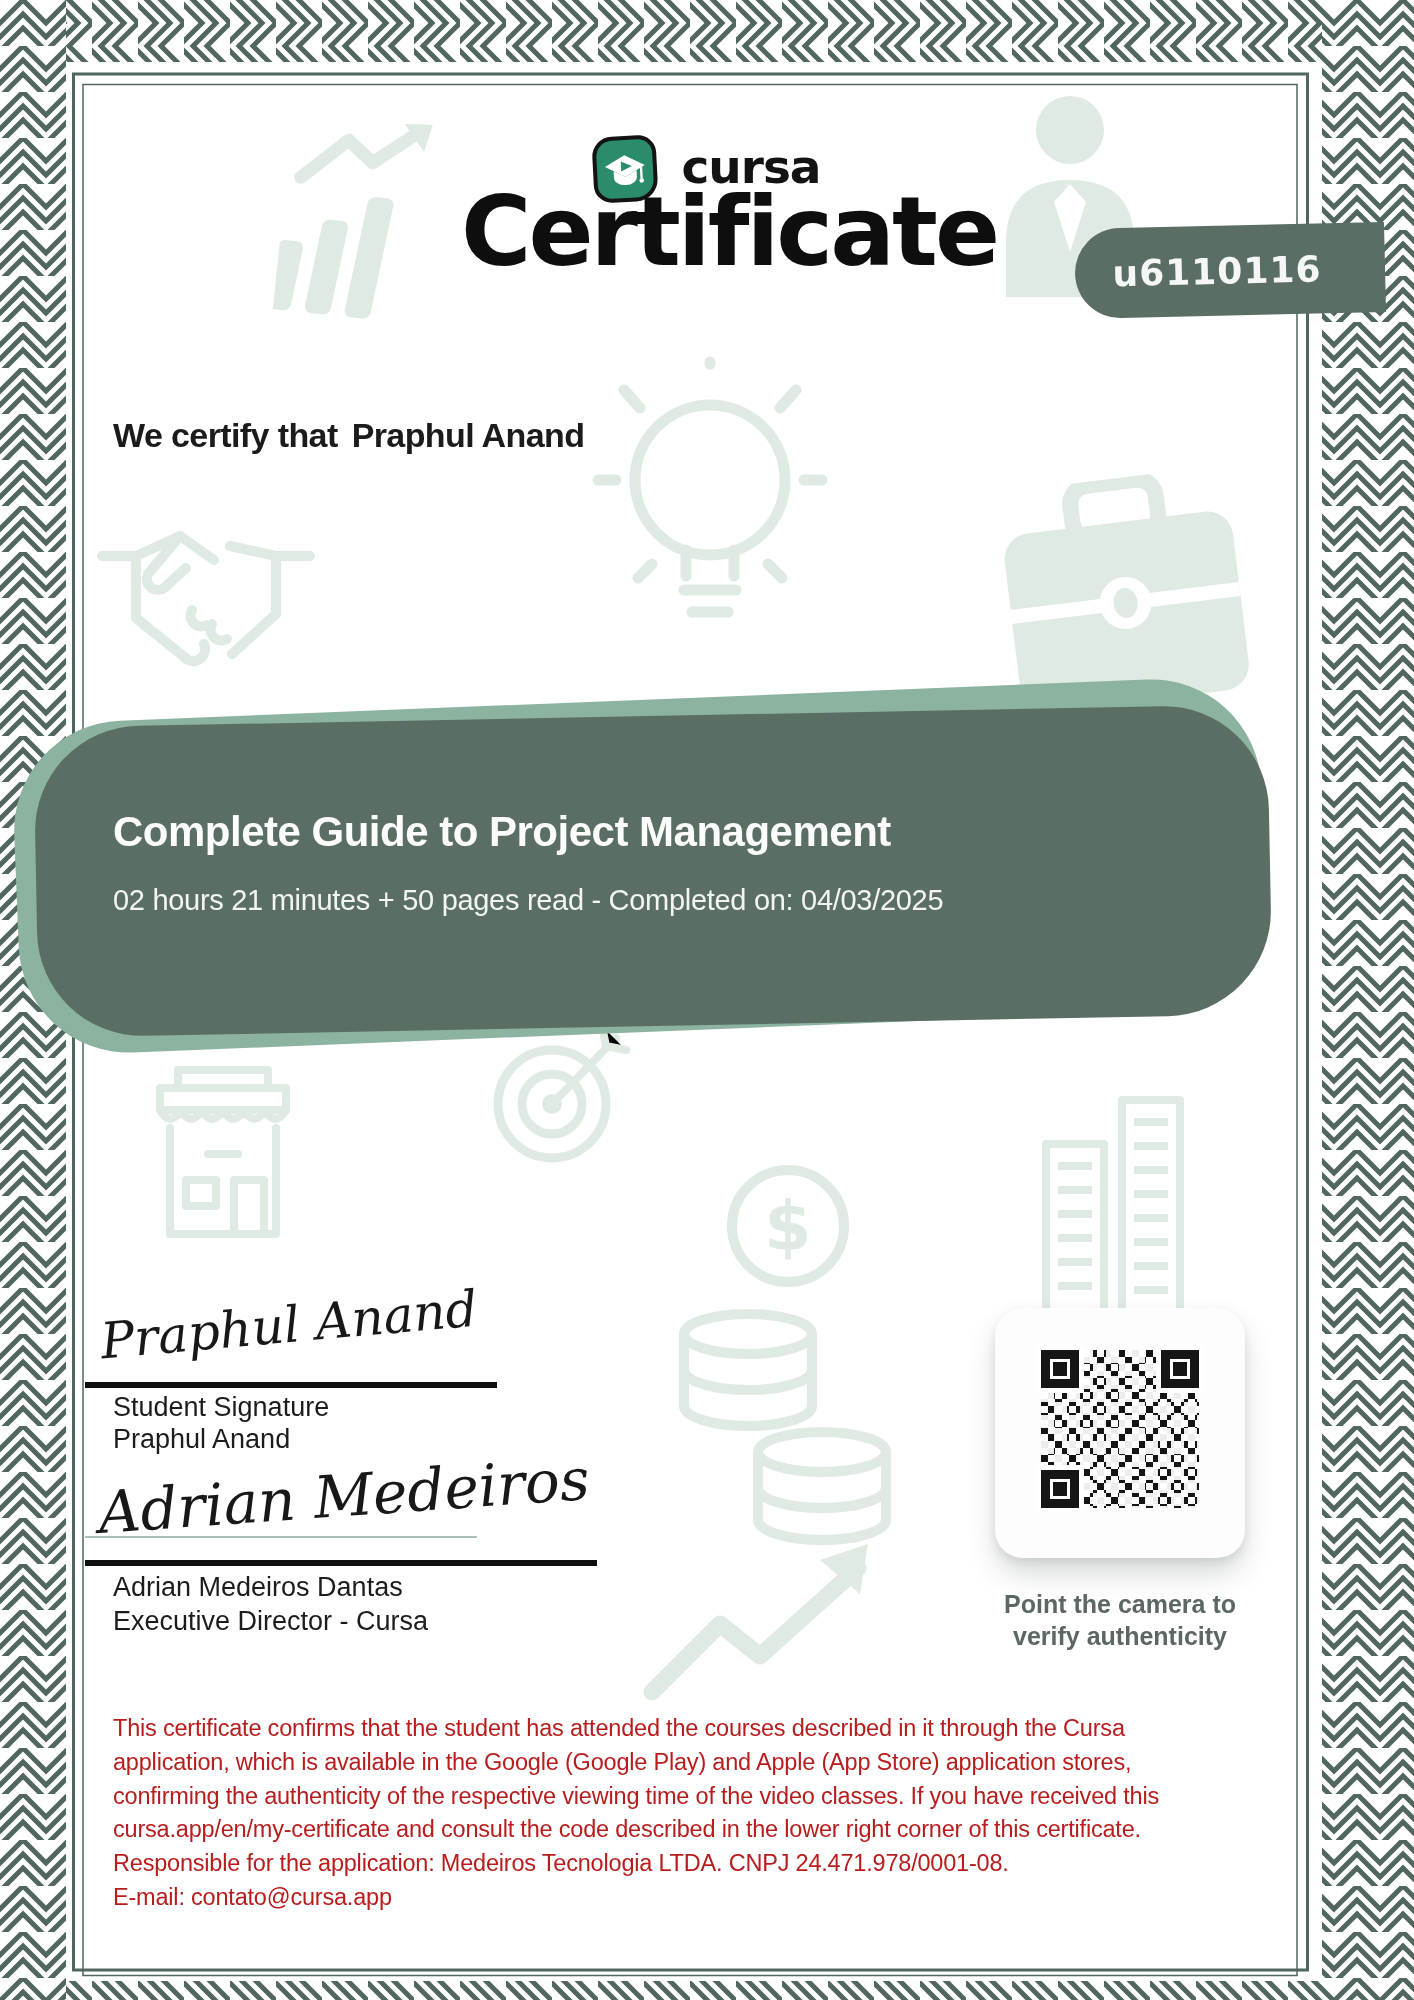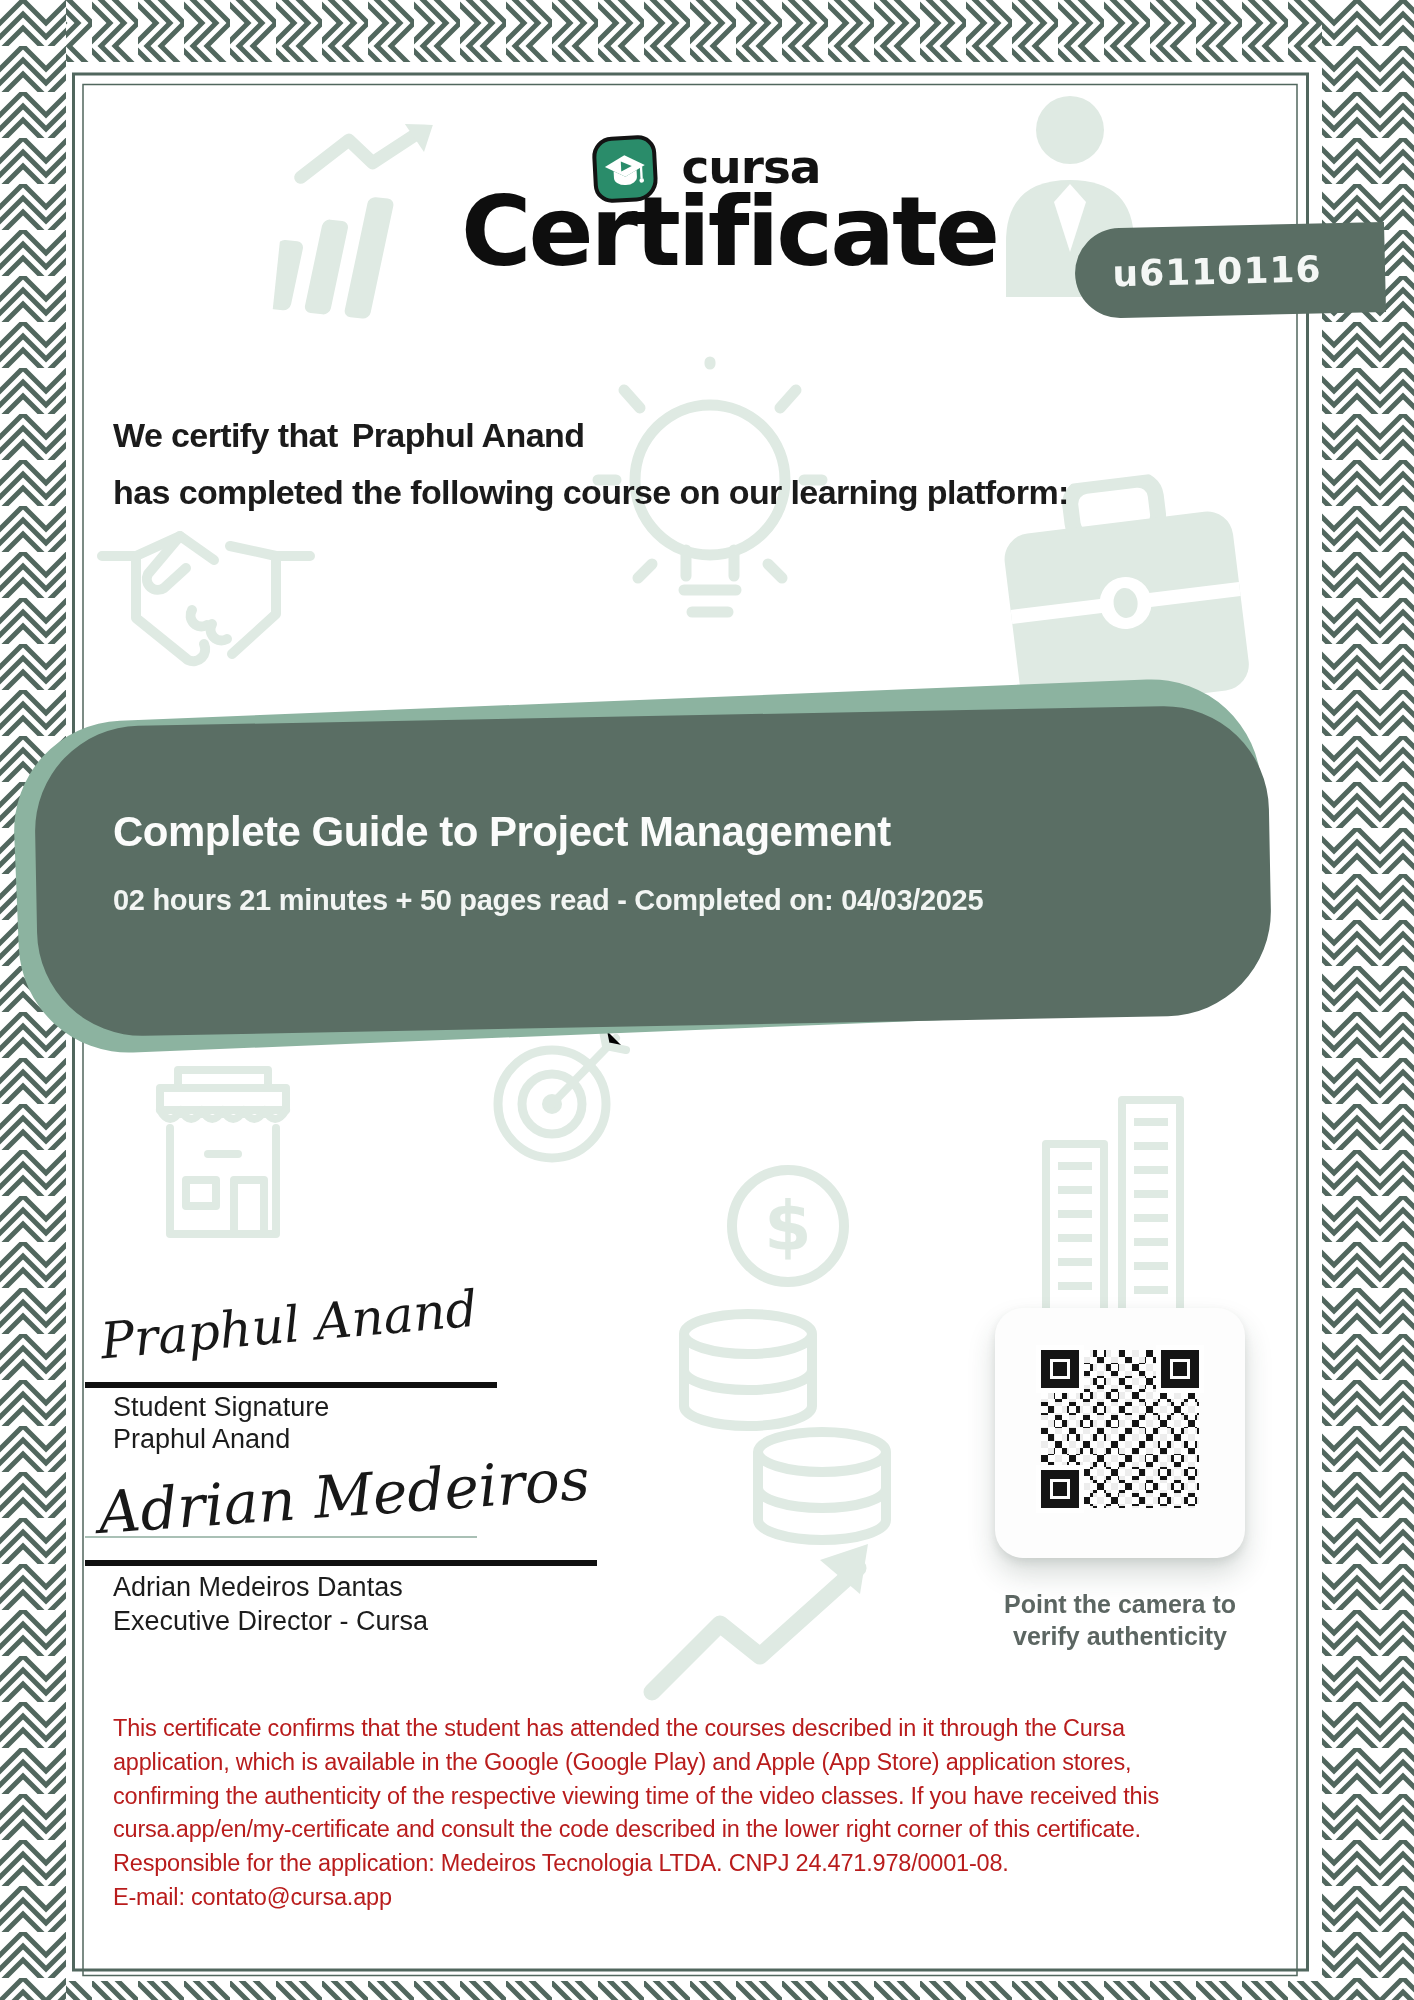--- a/index.html
+++ b/index.html
@@ -30,21 +30,21 @@
            letter-spacing:-0.6px;color:#1b1b1b;margin-top:8px;}
   .certify .name{margin-left:14px;}
   
   .blob-back{position:absolute;left:16px;top:700px;width:1248px;height:332px;z-index:3;
              background:#8cb3a0;border-radius:110px;transform:rotate(-2.3deg);}
   .blob-front{position:absolute;left:36px;top:716px;width:1234px;height:310px;z-index:4;
               background:#5a6e64;border-radius:105px;transform:rotate(-1.1deg);}
   .course-title{position:absolute;left:113px;top:808px;z-index:5;color:#fbfcfb;
                 font-weight:700;font-size:42px;letter-spacing:-0.5px;}
   .course-meta{position:absolute;left:113px;top:884px;z-index:5;color:#f2f5f3;
-               font-weight:700;font-size:29px;letter-spacing:-0.3px;}
+               font-weight:400;font-size:29px;letter-spacing:-0.3px;}
   
   .script{position:absolute;z-index:6;font-family:"DejaVu Serif",serif;font-style:italic;
           color:#181818;white-space:nowrap;}
   .sig-line{position:absolute;background:#101010;height:6px;z-index:6;}
   .sig-faint{position:absolute;background:#a9c0b5;height:2px;z-index:5;}
   .sig-label{position:absolute;left:113px;z-index:6;font-size:27px;color:#1c1c1c;}
   
   .qr-card{position:absolute;left:995px;top:1308px;width:250px;height:250px;z-index:5;
            background:#fdfdfd;border-radius:28px;
            box-shadow:0 16px 28px rgba(40,60,50,.18),0 4px 8px rgba(40,60,50,.10);}
@@ -211,21 +211,20 @@
     <div class="brand">cursa</div>
   </div>
 
   <div class="title">Certificate</div>
 
   <div class="badge">u6110116</div>
 
   <div class="certify" style="top:408px">
     <span>We certify that</span><span class="name">Praphul Anand</span>
   </div>
-  <div class="certify" style="top:465px">has completed the following course on our learning platform:</div>
 
   <div class="blob-back"></div>
   <div class="blob-front"></div>
   <div class="course-title">Complete Guide to Project Management</div>
   <div class="course-meta">02 hours 21 minutes + 50 pages read - Completed on: 04/03/2025</div>
 
   <div class="script" style="left:100px;top:1296px;font-size:50px;transform:rotate(-5deg)">Praphul Anand</div>
   <div class="sig-line" style="left:85px;top:1382px;width:412px"></div>
   <div class="sig-label" style="top:1392px">Student Signature</div>
   <div class="sig-label" style="top:1424px">Praphul Anand</div>

